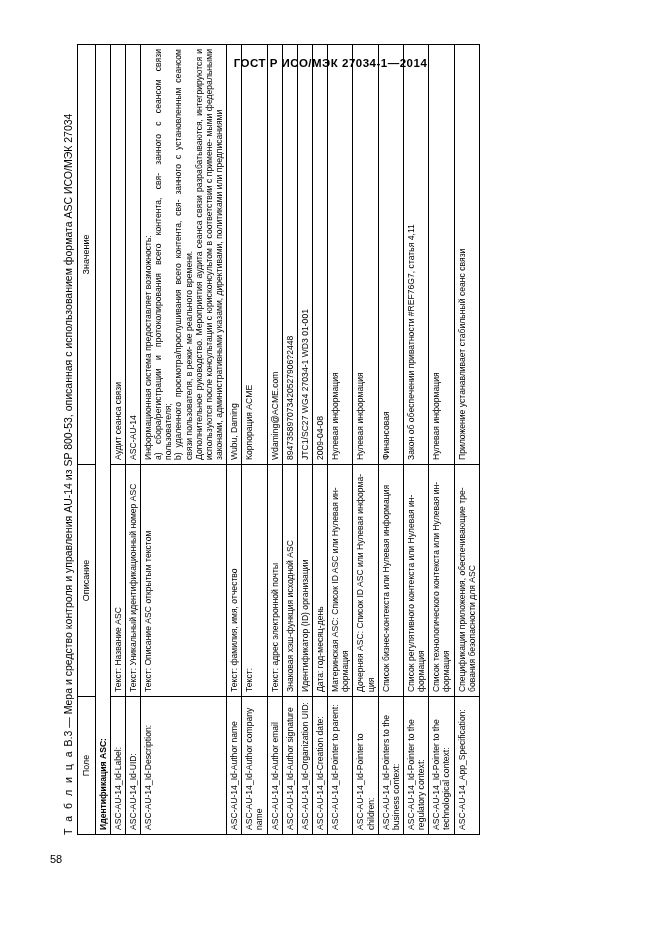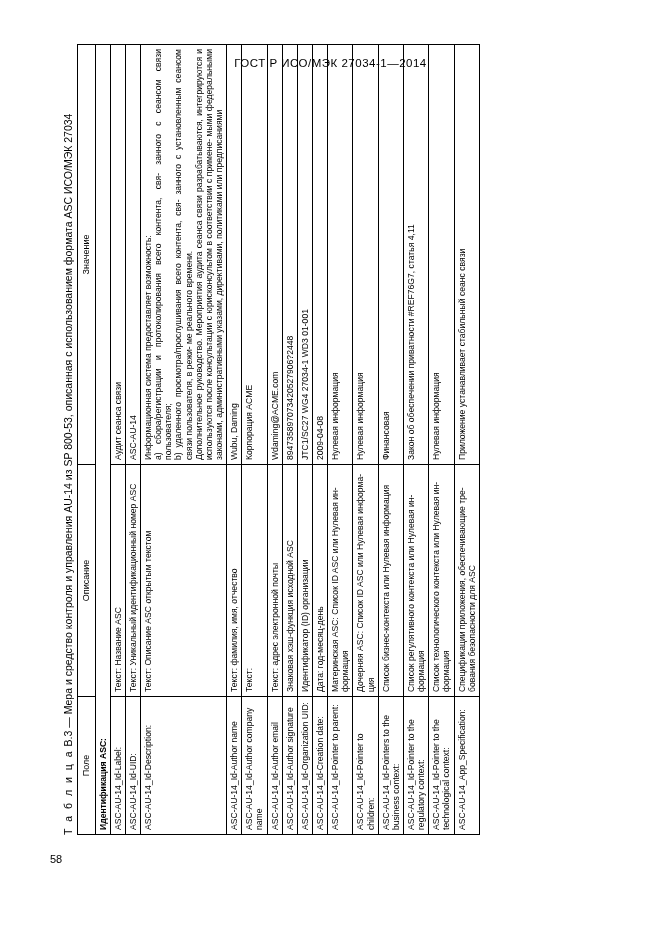--- a/index.html
+++ b/index.html
@@ -26,21 +26,21 @@
   }
 
   .header-std {
     position: absolute;
     
     top: 57px;
     left: 0;
     width: 661px;
     text-align: center;
     font-size: 11.5px;
-    font-weight: normal;
+    font-weight: bold;
     letter-spacing: 0.5px;
   }
 
   .page-number {
     position: absolute;
     left: 42px;
     top: 853px;
     font-size: 11px;
     padding-left: 8px;
   }

